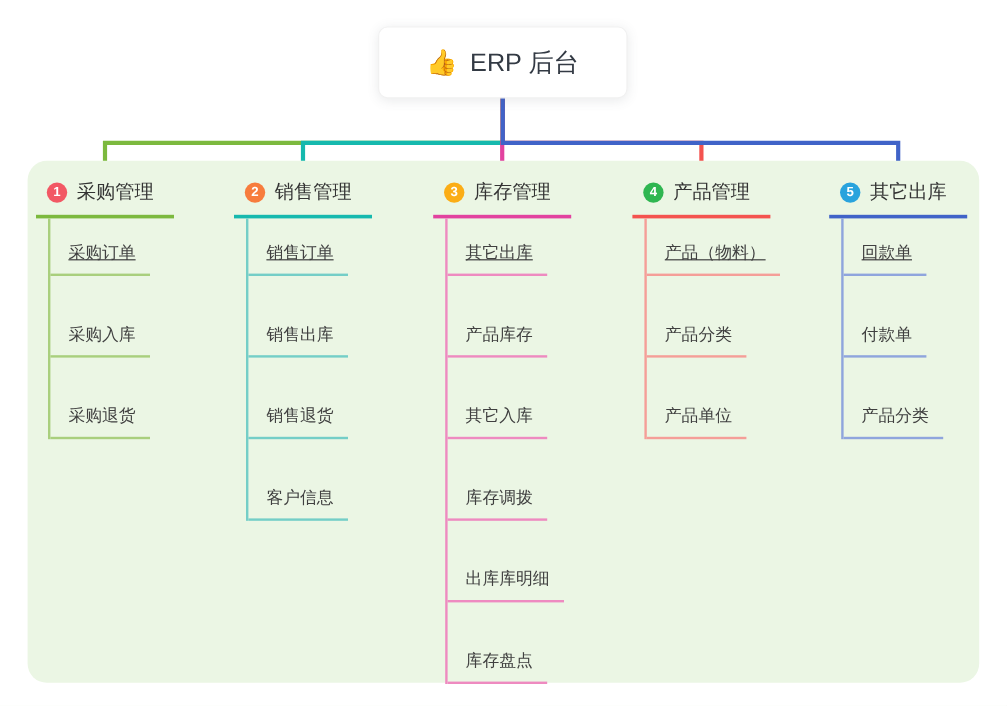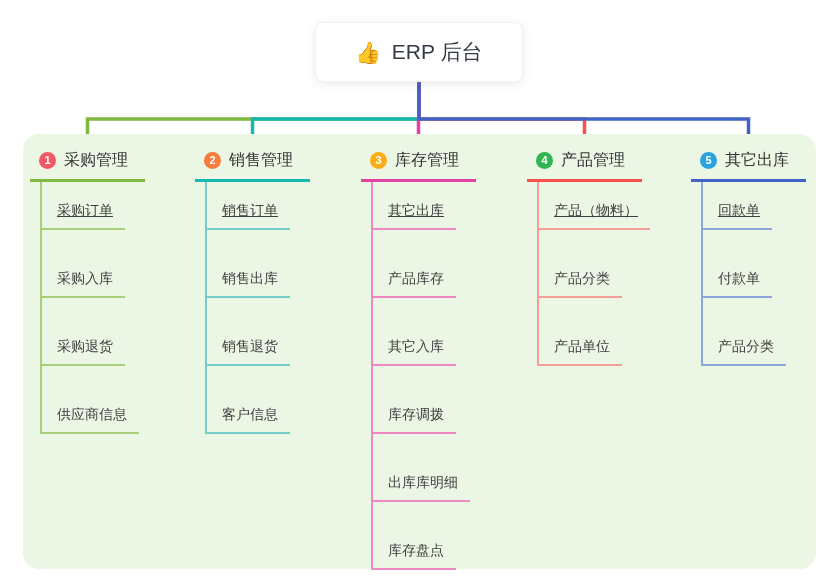--- a/index.html
+++ b/index.html
@@ -75,21 +75,20 @@
   <div id="branches-host">
       <div class="branch" style="left: 30px; --c: #7CB93E; --light: #A9CF7D; --badge: #F25864;">
     <div class="branch-title">
       <span class="badge">1</span>
       <span>采购管理</span>
     </div>
     <div class="children">
           <div class="child-row">采购订单</div>
           <div class="child-row">采购入库</div>
           <div class="child-row">采购退货</div>
-          <div class="child-row">供应商信息</div>
         </div>
   </div>
       <div class="branch" style="left: 195px; --c: #16B9AE; --light: #74CEC7; --badge: #F77C3D;">
     <div class="branch-title">
       <span class="badge">2</span>
       <span>销售管理</span>
     </div>
     <div class="children">
           <div class="child-row">销售订单</div>
           <div class="child-row">销售出库</div>

